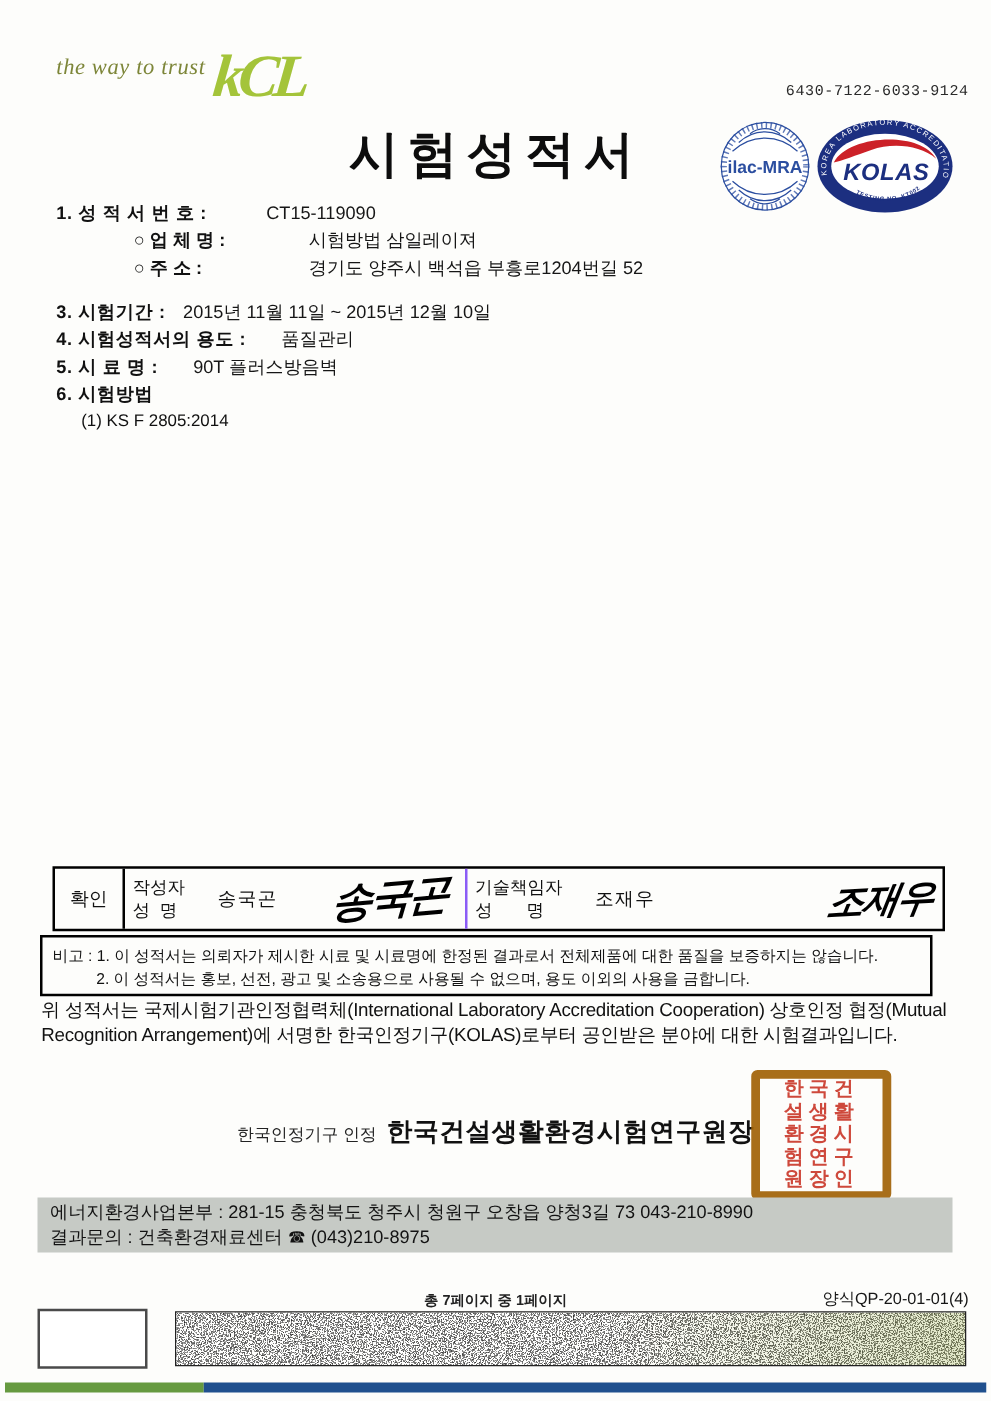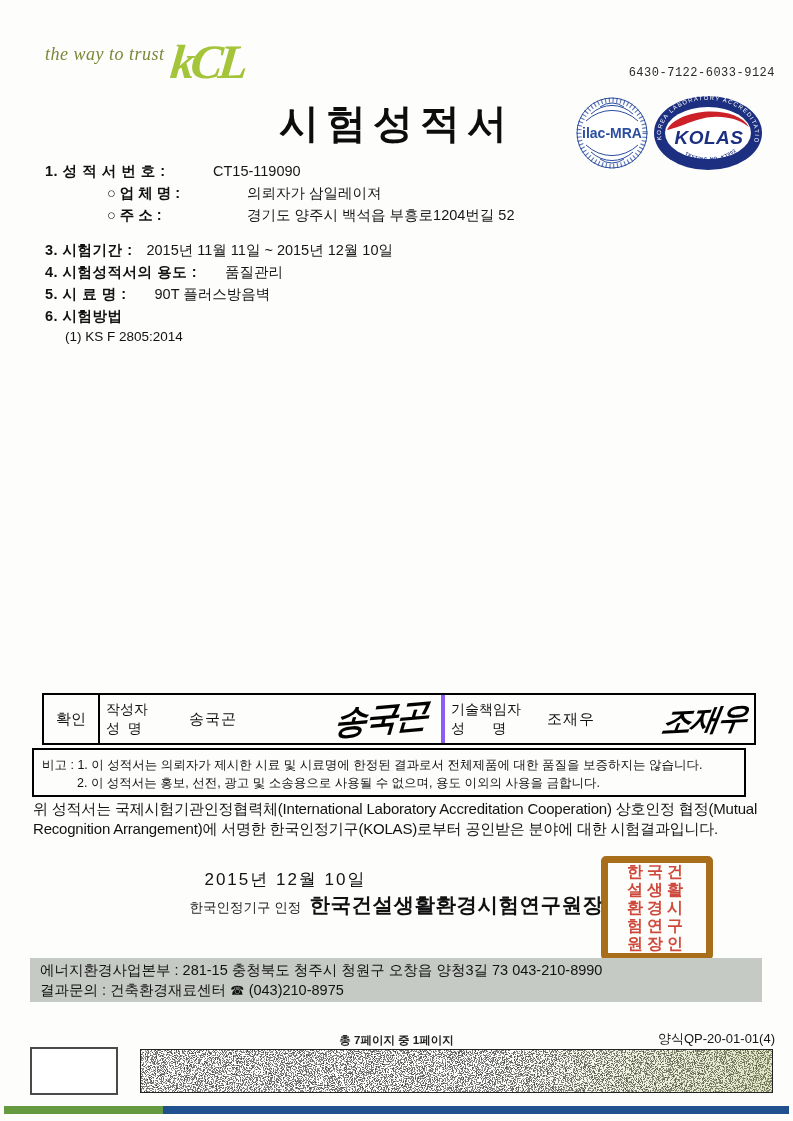--- a/index.html
+++ b/index.html
@@ -23,21 +23,21 @@
   .lbl-fixed { display:inline-block; width:168px; }
   .sub { padding-left:62px; }
   .sub .lbl-sub { display:inline-block; width:140px; font-weight:700; }
   .gap-top { margin-top:13px; }
   .method-line { padding-left:20px; font-size:13.5px; font-weight:400; height:19px; line-height:19px; }
   .sp { display:inline-block; width:14px; }
   
   .confirm-table { position:absolute; left:42px; top:693px; width:714px; height:52px; border:2px solid #000; display:flex; background:#fdfdfb; }
   .ct-confirm { width:56px; border-right:2px solid #000; display:flex; align-items:center; justify-content:center; font-size:15px; }
   .ct-cell { position:relative; display:flex; align-items:center; padding-left:6px; }
-  .ct-writer { width:345px; border-right:4px solid #8b5cf6;gap:15px; }
+  .ct-writer { width:274px; border-right:2px solid #8b5cf6; }
   .ct-tech   { flex:1; }
   .role { font-size:14px; line-height:19px; white-space:pre; }
   .pname { font-size:15px; margin-left:26px; letter-spacing:1px; }
   .sig { position:absolute; right:14px; top:2px; font-family:"DejaVu Serif", serif; font-size:33px; font-weight:700; font-style:italic; transform:rotate(-5deg) skewX(-8deg); letter-spacing:-2px; color:#000; }
   .sig-tech { font-size:30px; right:8px; top:5px; transform:rotate(-3deg) skewX(-12deg); }
   
   .notes-box { position:absolute; left:32px; top:748px; width:714px; height:49px; border:2px solid #000; padding:6px 8px; font-size:12.5px; line-height:18px; background:#fdfdfb; }
   .notes-box .n2 { padding-left:35px; }
   
   .statement { position:absolute; left:33px; top:799px; width:732px; font-size:15px; line-height:20px; word-break:keep-all; letter-spacing:-0.2px; }
@@ -98,21 +98,21 @@
         <textPath href="#kolas-sub" startOffset="6">TESTING NO. KT002</textPath>
       </text>
     </svg>
   </div>
 
   <div class="fields">
     <div class="frow">
       <span class="lbl lbl-fixed">1. 성 적 서 번 호 :</span><span class="val">CT15-119090</span>
     </div>
     <div class="frow sub">
-      <span class="lbl-sub">○ 업 체 명 :</span><span class="val">의뢰자가 삼일레이져</span>
+      <span class="lbl-sub">○ 업 체 명 :</span><span class="val">시험방법 삼일레이져</span>
     </div>
     <div class="frow sub">
       <span class="lbl-sub">○ 주      소 :</span><span class="val">경기도 양주시 백석읍 부흥로1204번길 52</span>
     </div>
     <div class="frow gap-top">
       <span class="lbl">3. 시험기간 :</span><span class="sp"></span><span class="val">2015년 11월 11일 ~ 2015년 12월 10일</span>
     </div>
     <div class="frow">
       <span class="lbl">4. 시험성적서의 용도 :</span><span class="sp"></span><span class="sp"></span><span class="val">품질관리</span>
     </div>
@@ -139,21 +139,20 @@
     </div>
   </div>
 
   <div class="notes-box">
     <div>비고 : 1. 이 성적서는 의뢰자가 제시한 시료 및 시료명에 한정된 결과로서 전체제품에 대한 품질을 보증하지는 않습니다.</div>
     <div class="n2">2. 이 성적서는 홍보, 선전, 광고 및 소송용으로 사용될 수 없으며, 용도 이외의 사용을 금합니다.</div>
   </div>
 
   <div class="statement">위 성적서는 국제시험기관인정협력체(International Laboratory Accreditation Cooperation) 상호인정 협정(Mutual  Recognition Arrangement)에 서명한 한국인정기구(KOLAS)로부터 공인받은 분야에 대한 시험결과입니다.</div>
 
-  <div class="issue-date">2015년  12월  10일</div>
   <div class="issue-org">
     <span class="issue-auth">한국인정기구 인정</span><span class="issue-name">한국건설생활환경시험연구원장</span>
   </div>
   <div class="seal">
     <div>한국건</div>
     <div>설생활</div>
     <div>환경시</div>
     <div>험연구</div>
     <div>원장인</div>
   </div>

